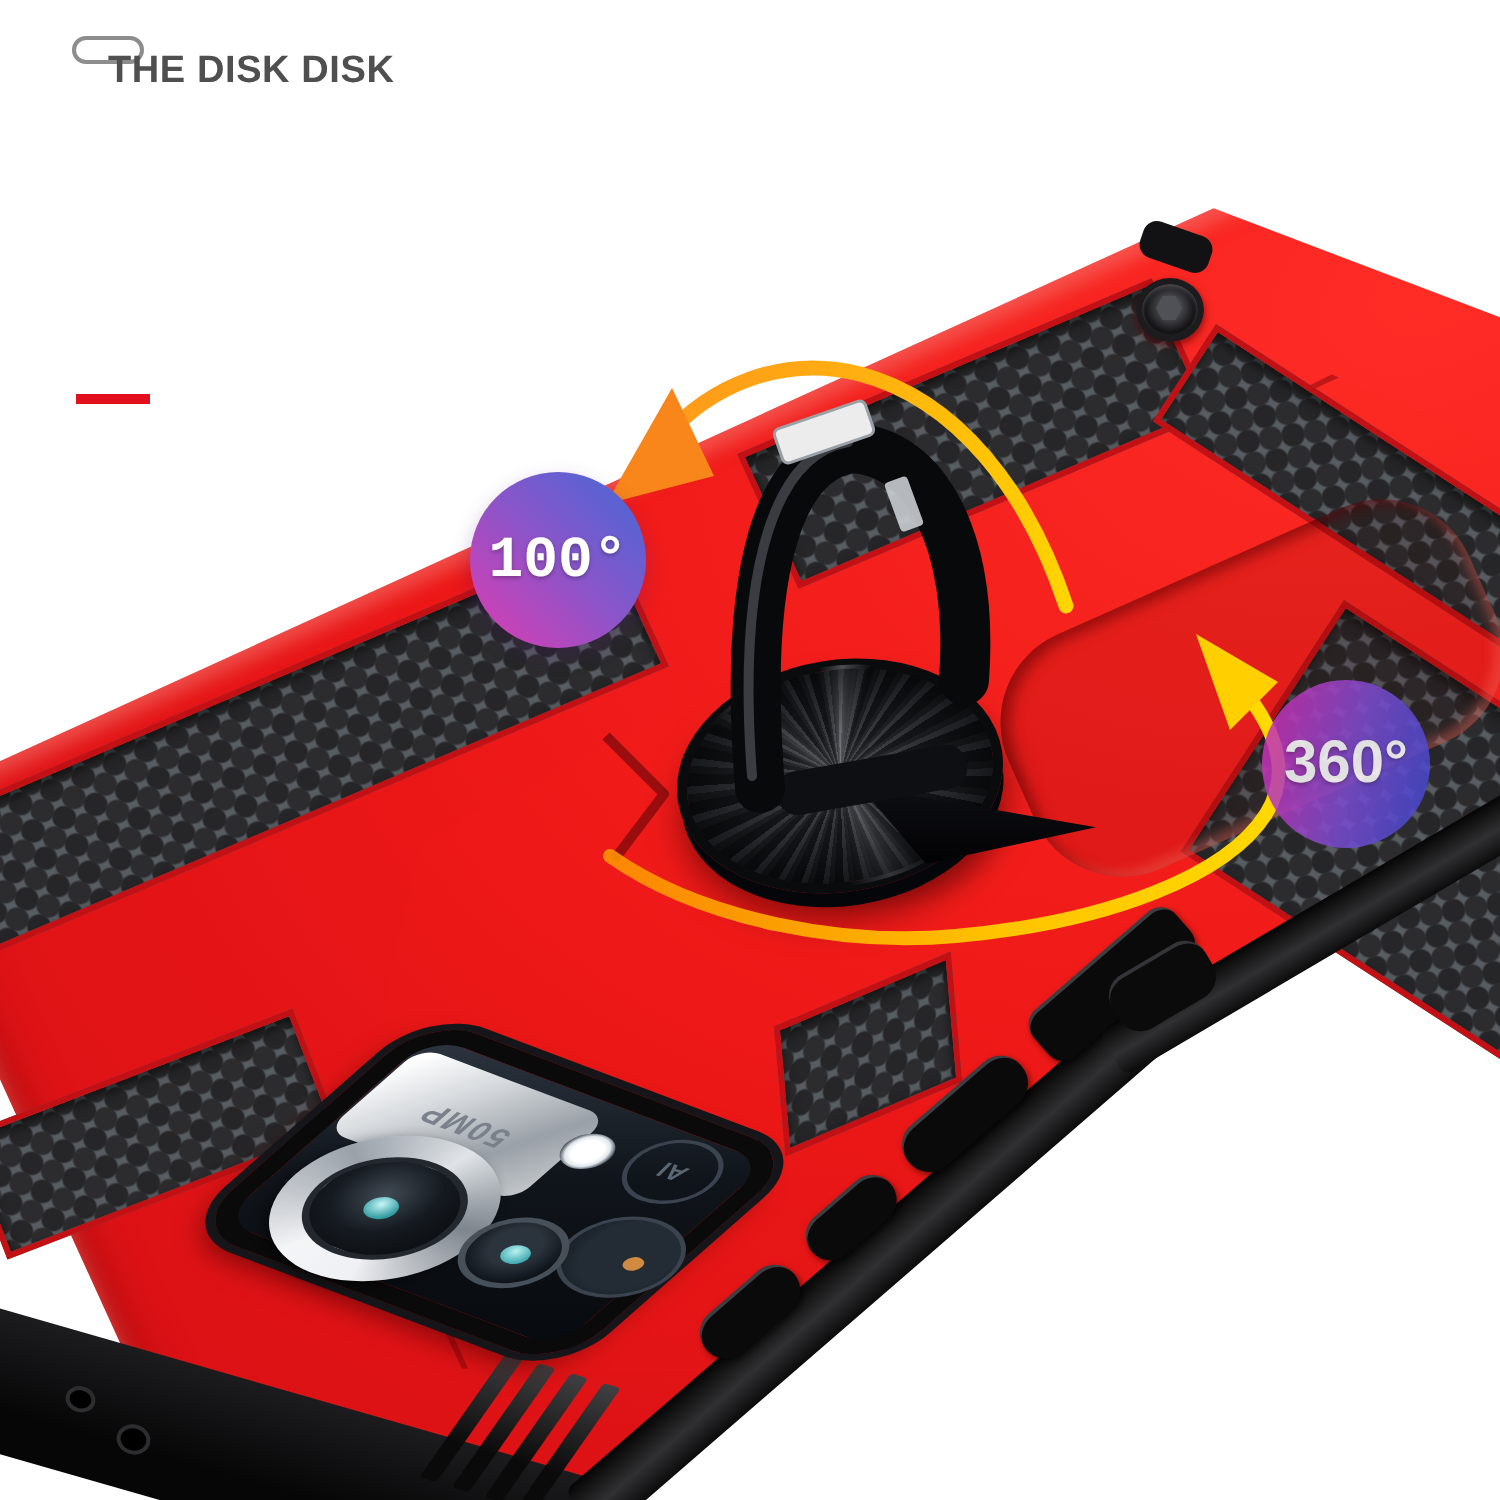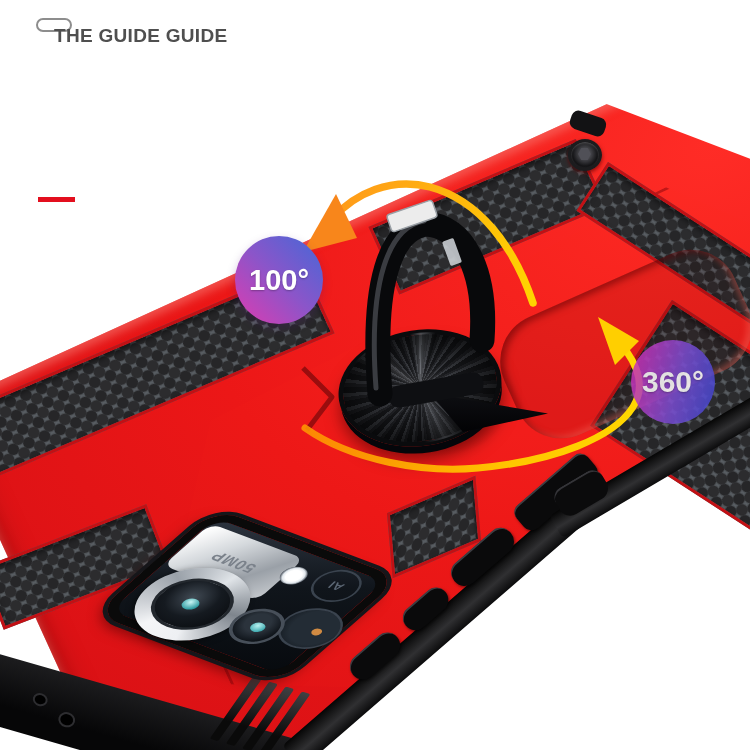--- a/index.html
+++ b/index.html
@@ -141,21 +141,21 @@
 
   
   .overlay{left:0;top:0;width:750px;height:750px;pointer-events:none;}
 
   
   .badge{border-radius:50%;display:flex;align-items:center;justify-content:center;
     color:#fff;font-weight:800;text-shadow:0 1px 2px rgba(0,0,0,.28);}
   .badge-100{left:235px;top:236px;width:88px;height:88px;font-size:29px;
     background:linear-gradient(to top right,
       var(--badge-magenta,#d23fb4) 8%,var(--badge-purple,#8b55c9) 50%,var(--badge-blue,#4b66d6) 95%);
-    box-shadow:0 4px 10px rgba(80,20,120,.25);}
+    box-shadow:0 4px 10px rgba(80,20,120,.25);font-family:Liberation Mono, monospace;}
   .badge-360{left:631px;top:340px;width:84px;height:84px;font-size:30px;opacity:.86;
     background:linear-gradient(105deg,#cf2fb4 5%,#7a4cd0 55%,#4348cf 95%);text-align:right;}
 
   
   .pill{left:36px;top:18px;padding:5px 16px;border:2.5px solid var(--pill-border,#8d8d8d);
     border-radius:999px;background:#fff;color:var(--pill-text,#4f4f4f);
     font-size:19px;font-weight:700;letter-spacing:.3px;white-space:nowrap;}
   .headline{left:37px;top:60px;margin:0;font-size:30px;line-height:40px;font-weight:800;
     letter-spacing:.2px;white-space:nowrap;
     background:linear-gradient(97deg,var(--headline-pink,#ee1b9b) 4%,
@@ -260,21 +260,21 @@
   </svg>
 
   <div class="badge badge-100">
     <span>100°</span>
   </div>
   <div class="badge badge-360">
     <span>360°</span>
   </div>
 
   <div class="pill">
-    <span>THE GUIDE GUIDE</span>
+    <span>THE DISK DISK</span>
   </div>
   <h1 class="headline">
       <span>ADJUSTABLE INTEGRATED</span>
       <br>
       <span>100 &amp; 360 DEGREE</span>
       <br>
       <span>ROTATION RING</span>
     </h1>
   <div class="dash"></div>
 

